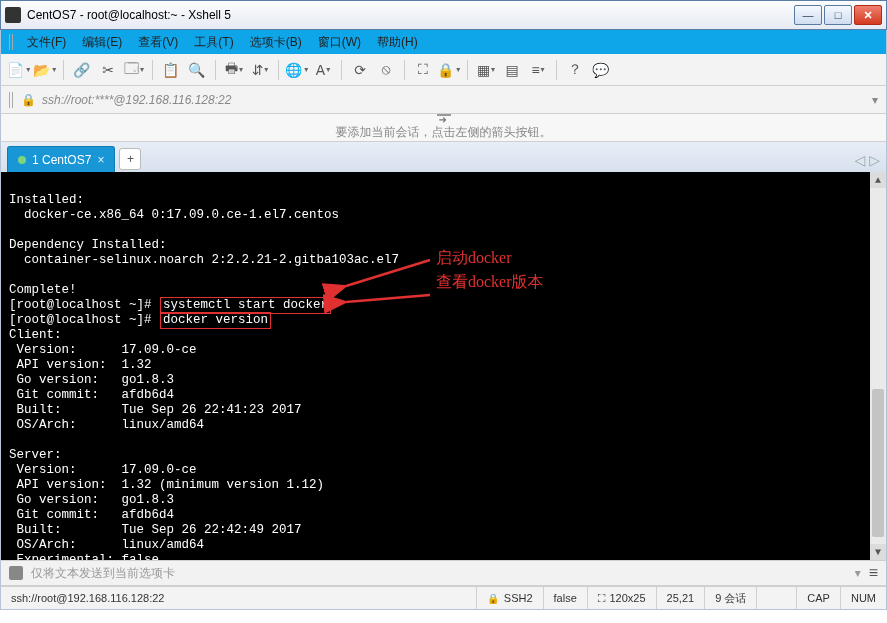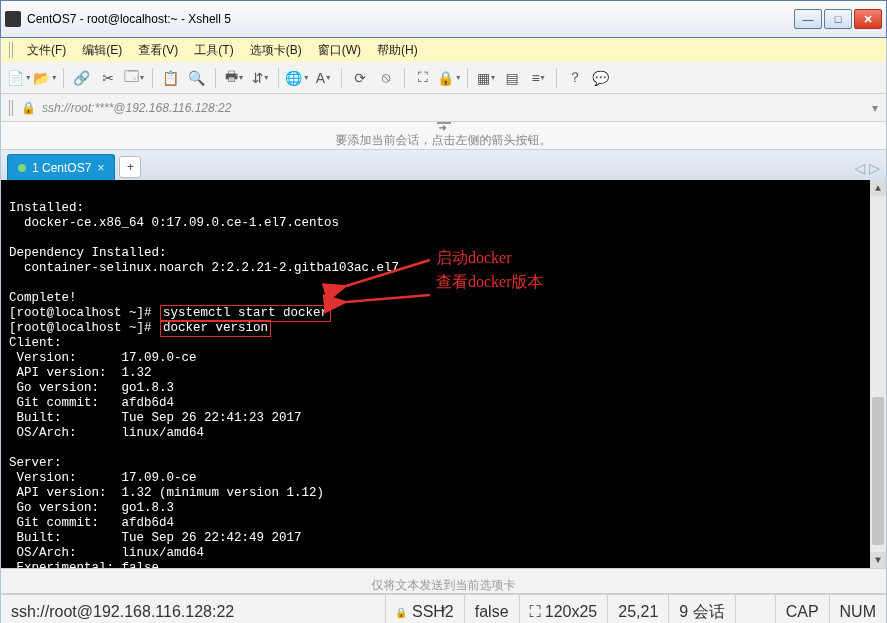--- a/index.html
+++ b/index.html
@@ -1,27 +1,27 @@
 <!DOCTYPE html>
 <html><head>
 <meta charset="utf-8">
 <style>
 * { margin: 0; padding: 0; box-sizing: border-box; }
 body { font-family: "Microsoft YaHei", Arial, sans-serif; font-size: 12px; background: #fff; width: 887px; height: 623px; overflow: hidden; position: relative; }
 
 
-.titlebar { height: 24px; background: linear-gradient(#fdfdfe,#e6eaf3); border: 1px solid #5a7ea5; display: flex; align-items: center; padding: 18px 4px; }
+.titlebar { height: 30px; background: linear-gradient(#fdfdfe,#e6eaf3); border: 1px solid #5a7ea5; display: flex; align-items: center; padding: 4px 4px; }
 .titlebar .ticon { width: 16px; height: 16px; background: #333; border-radius: 2px; margin-right: 6px; }
 .titlebar .ttext { flex: 1; color: #000; }
 .winbtns { display: flex; gap: 2px; }
 .winbtn { width: 28px; height: 20px; border: 1px solid #5b7aa0; background: linear-gradient(#f5f9ff,#d0ddf0); border-radius: 2px; display: flex; align-items: center; justify-content: center; font-size: 11px; color: #2a3b55; }
 .winbtn.close { background: linear-gradient(#f08070,#d43a20); border-color: #b02a18; color: #fff; font-weight: bold; }
 
 
-.menubar { height: 24px; background: #fef9c3; border-left: 1px solid #b5c4d6; border-right: 1px solid #b5c4d6; display: flex; align-items: center; padding: 0 8px; gap: 8px; color: #222; }
+.menubar { height: 24px; background: #0ea5e9; border-left: 1px solid #b5c4d6; border-right: 1px solid #b5c4d6; display: flex; align-items: center; padding: 0 8px; gap: 8px; color: #222; }
 .menubar .grip { width:6px; height:16px; background:repeating-linear-gradient(90deg,#aaa 0 1px,transparent 1px 3px);}
 .menubar span { padding: 2px 4px; }
 
 
 .toolbar { height: 32px; background: #f3f3f3; border-left:1px solid #b5c4d6; border-right:1px solid #b5c4d6; border-bottom:1px solid #d0d0d0; display: flex; align-items: center; padding: 0 6px; gap: 2px; }
 .tbtn { width: 24px; height: 24px; display: flex; align-items: center; justify-content: center; font-size: 14px; color: #555; border-radius: 2px; }
 .tbtn.dd::after { content:"▾"; font-size:8px; margin-left:1px; color:#666;}
 .tsep { width: 1px; height: 20px; background: #ccc; margin: 0 4px; }
 
 
@@ -51,26 +51,26 @@
 .terminal .scrollbar .arr { position:absolute; left:0; width:16px; height:16px; background:#dcdcdc; display:flex;align-items:center;justify-content:center; font-size:10px; color:#555;}
 .terminal .scrollbar .arr.up{top:0;} .terminal .scrollbar .arr.dn{bottom:0;}
 
 .hl { display:inline-block; border:1px solid #e03030; padding:0 2px; margin:-1px 1px;}
 
 
 .anno { position:absolute; color:#e03030; font-size:16px; font-family:"Microsoft YaHei"; pointer-events:none;text-align:right; }
 .arrow-svg { position:absolute; pointer-events:none; }
 
 
-.sendbar { height:26px; background:#f2f2f2; border:1px solid #d0d0d0; border-left:1px solid #b5c4d6; border-right:1px solid #b5c4d6; display:flex; align-items:center; padding:0 8px; color:#999; gap:8px;flex-direction:column;}
+.sendbar { height:26px; background:#f2f2f2; border:1px solid #d0d0d0; border-left:1px solid #b5c4d6; border-right:1px solid #b5c4d6; display:flex; align-items:center; padding:0 8px; color:#999; gap:8px;}
 .sendbar .ic{width:14px;height:14px;background:#888;border-radius:2px;}
 .sendbar .ham{margin-left:auto; font-size:16px; color:#555;}
 
 
-.statusbar { height:36px; background:#f3f3f3; border:1px solid #b5c4d6; border-top:1px solid #d0d0d0; display:flex; align-items:center; font-size:16px; color:#333;}
+.statusbar { height:24px; background:#f3f3f3; border:1px solid #b5c4d6; border-top:1px solid #d0d0d0; display:flex; align-items:center; font-size:11px; color:#333;}
 .statusbar .cell { padding:0 10px; border-right:1px solid #d0d0d0; height:100%; display:flex; align-items:center; gap:4px;}
 .statusbar .cell.grow { flex:1; }
 .statusbar .lockic::before{content:"🔒"; font-size:10px;}
 </style>
 </head>
 <body>
 
 <div class="titlebar">
   <div class="ticon"></div>
   <div class="ttext">CentOS7 - root@localhost:~ - Xshell 5</div>

